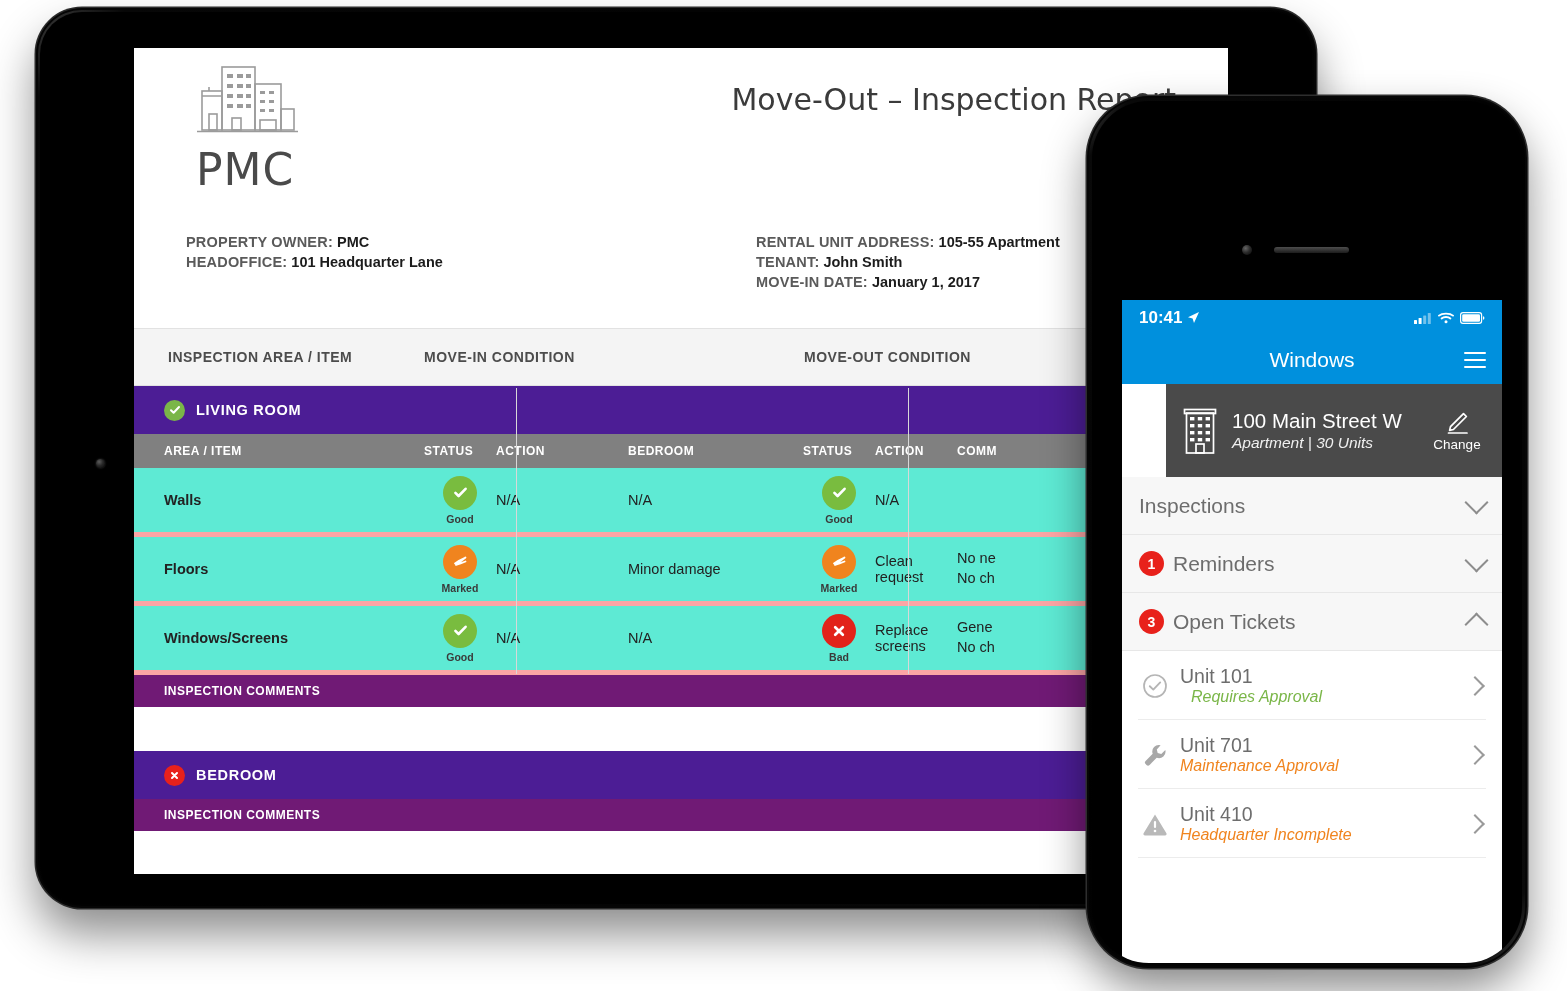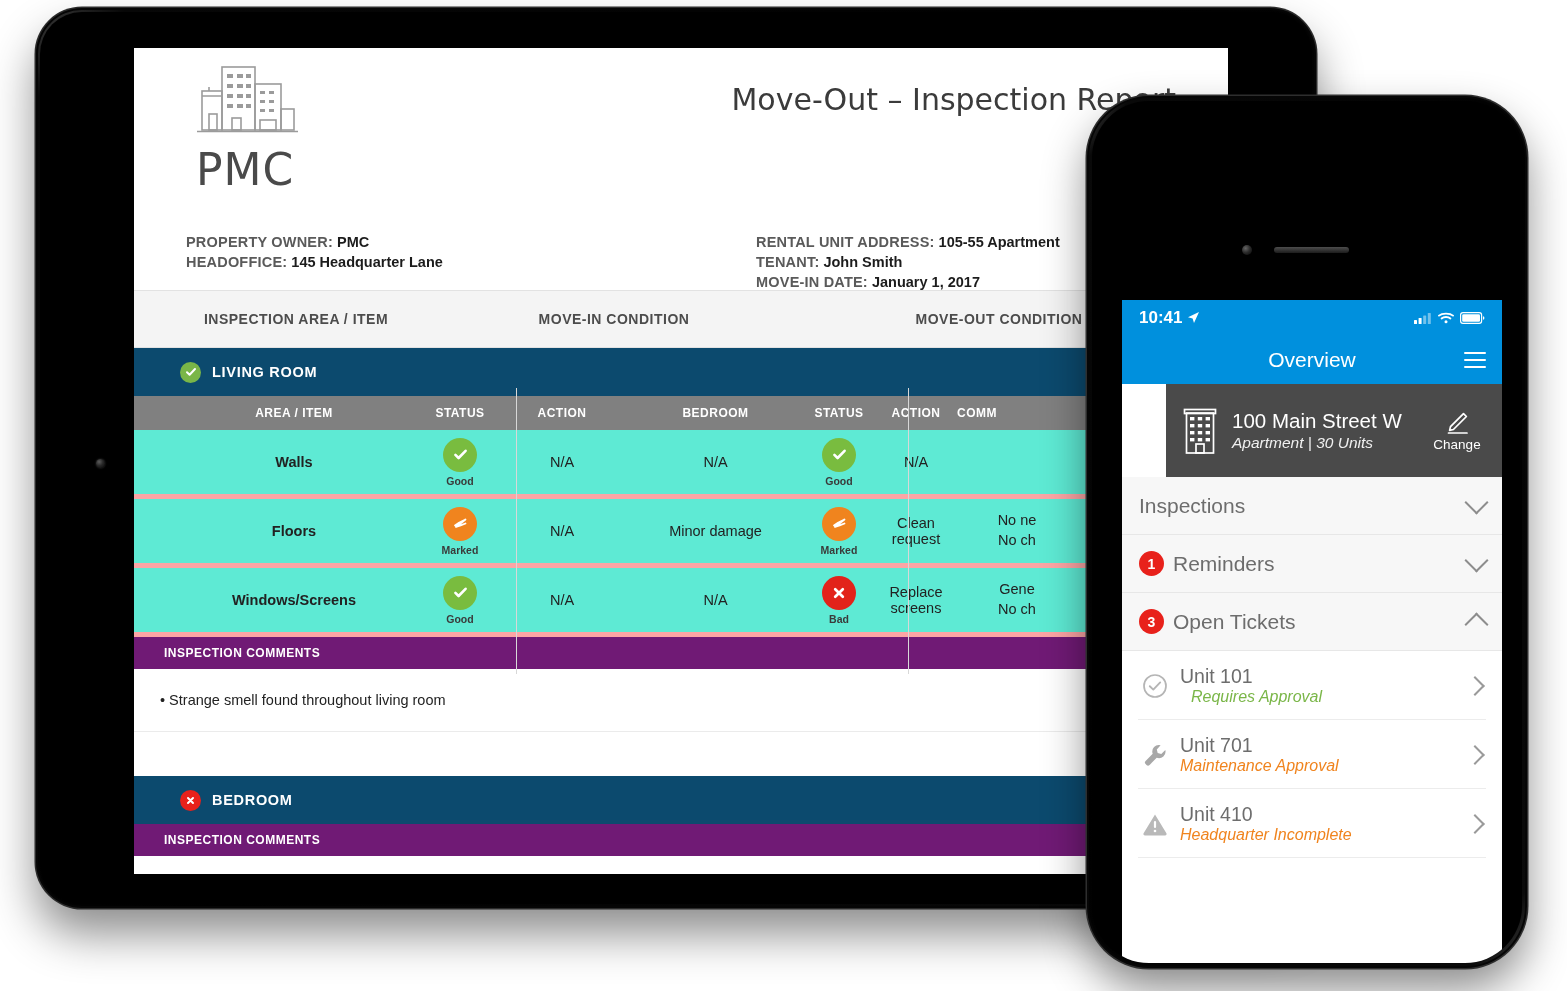--- a/index.html
+++ b/index.html
@@ -35,30 +35,30 @@
        font-family:"DejaVu Sans",sans-serif;}
   .meta-line{font-size:14.5px;color:#2b2b2b;margin-top:10px;text-align:left;}
   .meta-k{font-weight:bold;color:#5a5a5a;letter-spacing:.2px;}
   .meta-v{font-weight:600;color:#1c1c1c;}
 
   .info-row{display:flex;justify-content:space-between;padding:0 52px;margin-top:38px;}
   .info-col .meta-line{margin-top:4px;}
   .info-right{width:420px;}
 
   
-  .tbl{text-align:center;}
+  .tbl{margin-top:38px;}
   .thead{background:#f4f4f4;height:56px;display:flex;align-items:center;
          border-top:1px solid #e2e2e2;border-bottom:1px solid #e2e2e2;}
   .th{font-size:14px;font-weight:bold;color:#4c4c4c;letter-spacing:.5px;}
   .c-area{width:290px;padding-left:34px;box-sizing:border-box;}
   .c-mi{width:380px;}
   .c-mo{width:390px;}
 
-  .sec-head{background:#0c4a6e;height:48px;display:flex;align-items:center;
-            padding-left:46px;}
+  .sec-head{background:#4c1d95;height:48px;display:flex;align-items:center;
+            padding-left:30px;}
   .sec-dot{width:21px;height:21px;border-radius:50%;display:inline-flex;
            align-items:center;justify-content:center;margin-right:11px;flex:none;}
   .sec-dot.ok{background:#7ab648;}
   .sec-dot.bad{background:#e8211b;}
   .sec-title{color:#fff;font-size:14.5px;font-weight:bold;letter-spacing:.7px;}
 
   .subhead{background:#808080;height:34px;display:flex;align-items:center;}
   .subhead .sth{font-size:12px;font-weight:bold;color:#fff;letter-spacing:.5px;}
   .s-area{width:290px;padding-left:30px;box-sizing:border-box;}
   .s-st{width:72px;}
@@ -208,21 +208,21 @@
       </div>
 
       <div class="info-row">
         <div class="info-col">
           <div class="meta-line">
             <span class="meta-k">PROPERTY OWNER:</span>
             <span class="meta-v">PMC</span>
           </div>
           <div class="meta-line">
             <span class="meta-k">HEADOFFICE:</span>
-            <span class="meta-v">145 Headquarter Lane</span>
+            <span class="meta-v">101 Headquarter Lane</span>
           </div>
         </div>
         <div class="info-col info-right">
           <div class="meta-line">
             <span class="meta-k">RENTAL UNIT ADDRESS:</span>
             <span class="meta-v">105-55 Apartment</span>
           </div>
           <div class="meta-line">
             <span class="meta-k">TENANT:</span>
             <span class="meta-v">John Smith</span>
@@ -331,23 +331,20 @@
             <span class="badge-lbl">Bad</span>
           </div>
           <div class="cell-txt w-ac2">Replace screens</div>
           <div class="cell-txt w-cm2" style="white-space:pre-line;line-height:1.35;">Gene
 No ch</div>
         </div>
 
         <div class="cmt-head">
           <span>INSPECTION COMMENTS</span>
         </div>
-        <div class="cmt-body">
-          <span>• Strange smell found throughout living room</span>
-        </div>
 
         <div class="gap"></div>
 
         <div class="sec-head">
           <span class="sec-dot bad">
             <svg width="11" height="11" viewBox="0 0 11 11">
                 <path d="M3 3 L8 8 M8 3 L3 8" fill="none" stroke="#fff" stroke-width="2" stroke-linecap="round"></path>
               </svg>
           </span>
           <span class="sec-title">BEDROOM</span>
@@ -392,21 +389,21 @@
           </svg>
           <svg width="25" height="12" viewBox="0 0 25 12">
             <rect x="0.6" y="0.6" width="21" height="10.8" rx="2.4" fill="none" stroke="#fff" stroke-width="1.2"></rect>
             <rect x="2.2" y="2.2" width="17.8" height="7.6" rx="1.3" fill="#fff"></rect>
             <path d="M23 4.2 v3.6 a1.7 1.7 0 0 0 1.4-1.8 a1.7 1.7 0 0 0 -1.4-1.8 z" fill="#fff"></path>
           </svg>
         </div>
       </div>
 
       <div class="navbar">
-        <span class="navbar-title">Overview</span>
+        <span class="navbar-title">Windows</span>
         <span class="hamburger">
           <i></i>
             <i></i>
             <i></i>
         </span>
       </div>
 
       <div class="propbar">
         <svg width="36" height="48" viewBox="0 0 36 48">
           <g stroke="#fff" stroke-width="1.7" fill="none">

